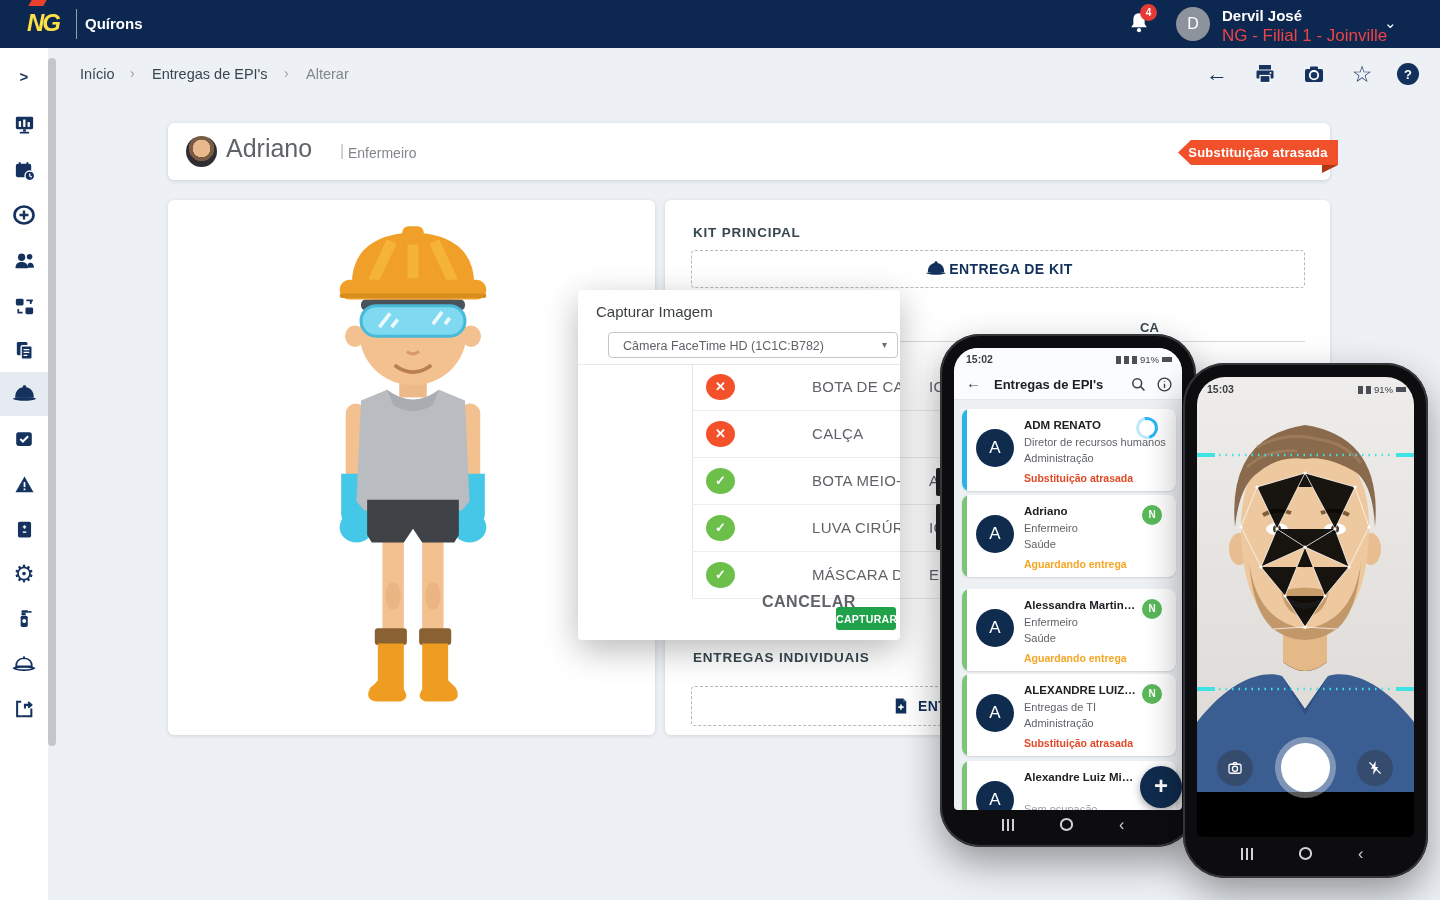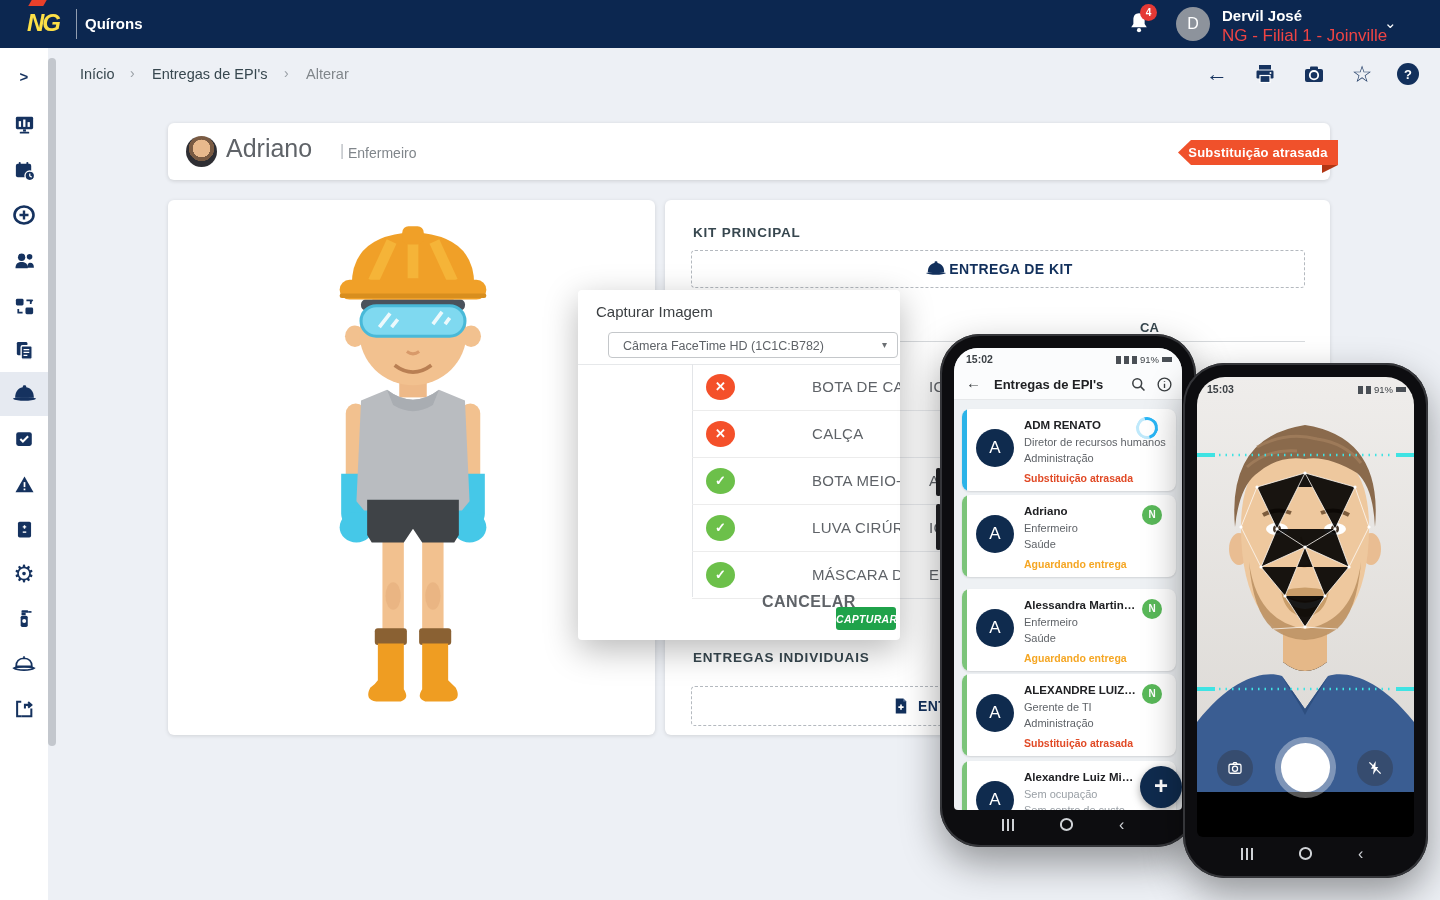--- a/index.html
+++ b/index.html
@@ -68,21 +68,21 @@
   #cam-select-val { position:absolute; left:14px; top:6px; font-size:12.5px; color:#5f6368; }
   #cam-caret { position:absolute; right:10px; top:6px; font-size:10px; color:#6b6f73; }
   #modal-body-top { position:absolute; left:0; top:74px; width:322px; border-top:1px solid #e6e8ea; }
   #modal-left-col { position:absolute; left:114px; top:74px; height:233px; border-left:1px solid #e3e5e8; }
   .m-row { position:absolute; left:114px; width:208px; height:47px; border-bottom:1px solid #ececec; overflow:hidden; }
   .m-ico { position:absolute; left:14px; top:10px; width:29px; height:26px; border-radius:50%; color:#fff; font-size:13px; font-weight:bold; text-align:center; line-height:26px; }
   .c-missing { background:#f4502a; } .c-missing::after { content:"\2715"; }
   .c-ok { background:#6cc04a; } .c-ok::after { content:"\2713"; }
   .m-label { position:absolute; left:120px; top:14px; font-size:15px; color:#5f6368; letter-spacing:.3px; white-space:nowrap; }
   #modal-cancel { position:absolute; left:184px; top:300px; width:70px; height:23px; background:none; border:none; font-family:inherit; font-size:16px; font-weight:bold; letter-spacing:.5px; color:#5f6368; cursor:pointer; }
-  #modal-capture { position:absolute; left:258px; top:317px; width:60px; height:23px; background:#1fa24a; border:none; border-radius:3px; font-family:inherit; font-size:10.5px; font-weight:bold; letter-spacing:.3px; color:#fff; cursor:pointer;font-style:italic; }
+  #modal-capture { position:absolute; left:258px; top:317px; width:60px; height:23px; background:#1fa24a; border:none; border-radius:3px; font-family:inherit; font-size:10.5px; font-weight:bold; letter-spacing:.3px; color:#fff; cursor:pointer; }
 
   
   .phone { position:absolute; background:#0d0d10; box-shadow:0 16px 38px rgba(0,0,0,.38), inset 0 0 0 2px #35363a; z-index:40; }
   .navtrio { position:absolute; display:flex; align-items:center; gap:46px; color:#cfd2d6; }
   .nt-recents { display:flex; gap:3px; } .nt-recents i { width:2px; height:12px; background:#cfd2d6; }
   .nt-home { width:13px; height:13px; border:2px solid #cfd2d6; border-radius:4px 4px 4px 4px; border-radius:50% 50% 50% 50%/45%; }
   .nt-back { font-size:16px; line-height:12px; }
 
   
   #phone1 { left:940px; top:334px; width:256px; height:513px; border-radius:40px; }
@@ -100,21 +100,21 @@
   #p1-title { position:absolute; left:40px; top:9px; font-size:13px; font-weight:bold; color:#202124; }
   .p-card { position:absolute; left:8px; width:214px; height:82px; background:#fff; border-radius:8px; box-shadow:0 1px 2px rgba(0,0,0,.12); overflow:hidden; }
   .p-bar { position:absolute; left:0; top:0; width:5px; height:82px; }
   .c-cyan { background:#2bb3e8; } .c-green { background:#7cc47a; }
   .p-ava { position:absolute; left:14px; top:20px; width:38px; height:38px; border-radius:50%; background:#0f2b4e; color:#fff; font-size:17px; text-align:center; line-height:38px; }
   .p-name { position:absolute; left:62px; top:10px; width:112px; font-size:11.5px; font-weight:bold; color:#202124; white-space:nowrap; overflow:hidden; text-overflow:ellipsis; }
   .p-role { position:absolute; left:62px; top:27px; font-size:11px; color:#5f6368; }
   .p-dept { position:absolute; left:62px; top:43px; font-size:11px; color:#5f6368; }
   .p-status { position:absolute; left:62px; top:63px; font-size:10.5px; font-weight:bold; }
   .c-late { color:#e14a26; } .c-waiting { color:#f5a623; }
-  .p-muted .p-role, .p-muted .p-dept { color:#9aa0a6; }
+  .p-muted .p-role, .p-muted .p-dept { color:#9aa0a6;margin-top:15px; }
   .p-badge { position:absolute; left:180px; top:10px; width:20px; height:20px; border-radius:50%; background:#59b859; color:#fff; font-size:10px; font-weight:bold; text-align:center; line-height:20px; }
   #ring-badge { position:absolute; left:174px; top:8px; width:22px; height:22px; border-radius:50%; border:3px solid #bfe9fb; border-top-color:#29b6f6; border-right-color:#29b6f6; transform:rotate(30deg); background:#fff; }
   #p1-fab { position:absolute; left:186px; top:418px; width:42px; height:42px; border-radius:50%; background:#0f2b4e; color:#fff; font-size:24px; font-weight:bold; text-align:center; line-height:40px; box-shadow:0 3px 8px rgba(0,0,0,.35); cursor:pointer; }
   #p1-nav { left:62px; top:484px; }
 
   
   #phone2 { left:1183px; top:363px; width:245px; height:515px; border-radius:42px; z-index:50; }
   #p2-screen { position:absolute; left:14px; top:14px; width:217px; height:460px; background:#000; border-radius:28px 28px 6px 6px; overflow:hidden; }
   #p2-photo { position:absolute; left:0; top:0; width:217px; height:415px; }
   #p2-status-time { position:absolute; left:10px; top:6px; font-size:10.5px; font-weight:bold; color:#3a3f44; z-index:3; }
@@ -467,21 +467,21 @@
         <span class="p-name">Alessandra Martins Almeida</span>
         <span class="p-role">Enfermeiro</span>
         <span class="p-dept">Saúde</span>
         <span class="p-status c-waiting">Aguardando entrega</span>
         <span class="p-badge">N</span>
       </div>
       <div class="p-card" style="top:326px">
         <span class="p-bar c-green"></span>
         <span class="p-ava">A</span>
         <span class="p-name">ALEXANDRE LUIZ DA SILVA</span>
-        <span class="p-role">Gerente de TI</span>
+        <span class="p-role">Entregas de TI</span>
         <span class="p-dept">Administração</span>
         <span class="p-status c-late">Substituição atrasada</span>
         <span class="p-badge">N</span>
       </div>
       <div class="p-card p-muted" style="top:413px">
         <span class="p-bar c-green"></span>
         <span class="p-ava">A</span>
         <span class="p-name">Alexandre Luiz Miranda de …</span>
         <span class="p-role">Sem ocupação</span>
         <span class="p-dept">Sem centro de custo</span>

